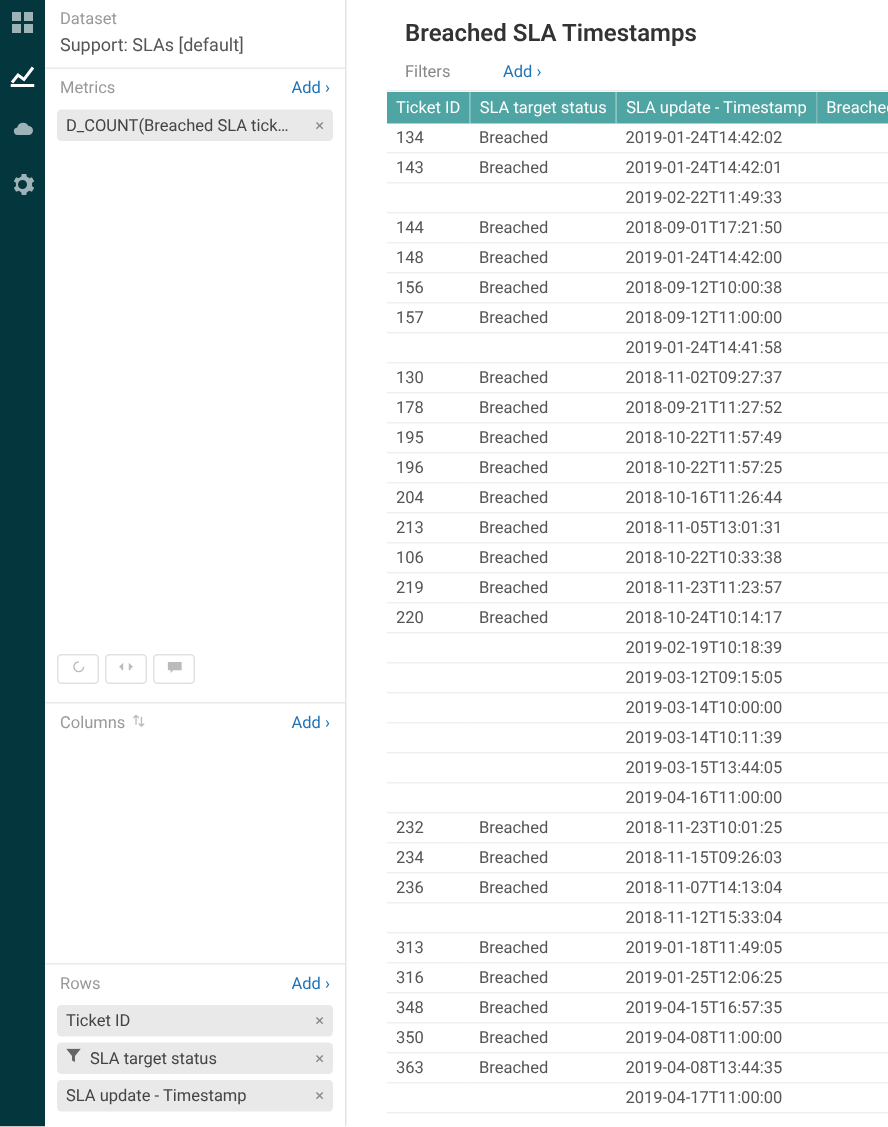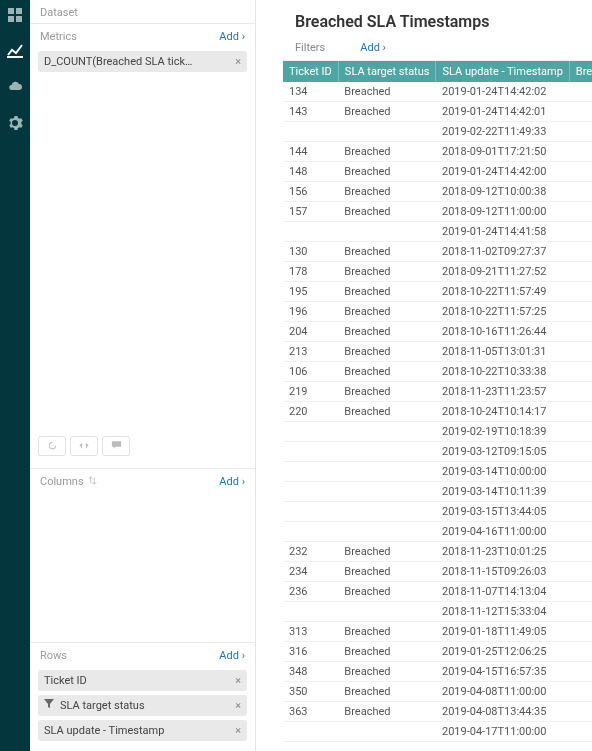--- a/index.html
+++ b/index.html
@@ -7,21 +7,21 @@
 
   .app { display: flex; width: 100%; height: 100%; }
 
   
   .nav-rail { width: 30px; background: #03363d; display: flex; flex-direction: column; align-items: center; padding-top: 6px; gap: 18px; flex-shrink: 0; }
   .nav-rail .nav-item { width: 18px; height: 18px; display: flex; align-items: center; justify-content: center; color: #9db3b7; cursor: pointer; }
   .nav-rail .nav-item.active { color: #fff; }
   .nav-rail svg { width: 16px; height: 16px; }
 
   
-  .config { width: 226px; border-right: 1px solid #e4e4e4; display: flex; flex-direction: column; flex-shrink: 0; }
+  .config { width: 201px; border-right: 1px solid #e4e4e4; display: flex; flex-direction: column; flex-shrink: 0; }
   .section-hdr { padding: 6px 10px 4px 10px; color: #999; font-size: 11px; display: flex; justify-content: space-between; align-items: center; border-top: 1px solid #e9e9e9; }
   .section-hdr:first-child { border-top: none; }
   .dataset-name { padding: 0 10px 8px 10px; color: #555; font-size: 12px; }
   .add-link { color: #1f73b7; font-size: 11px; cursor: pointer; }
   .add-link::after { content: " ›"; }
   .pill-list { padding: 4px 8px 10px 8px; display: flex; flex-direction: column; gap: 4px; }
   .pill { background: #e9e9e9; border-radius: 3px; padding: 4px 6px; font-size: 11px; color: #444; display: flex; align-items: flex-end; justify-content: space-between; cursor: move; }
   .pill .pill-text { display: flex; align-items: center; gap: 6px; overflow: hidden; white-space: nowrap; text-overflow: ellipsis; }
   .pill .close { color: #888; font-size: 11px; cursor: pointer; margin-left: 4px; }
   .metrics-body { padding-bottom: 8px; }
@@ -83,20 +83,21 @@
         <svg viewBox="0 0 16 16">
           <path d="M8 5a3 3 0 1 0 0 6 3 3 0 0 0 0-6zm6.4 3c0 .4 0 .7-.1 1l1.5 1.2-1.5 2.6-1.8-.6c-.5.4-1 .7-1.6.9L10.5 15h-3l-.4-1.9c-.6-.2-1.1-.5-1.6-.9l-1.8.6L2.2 10.2 3.7 9c0-.3-.1-.6-.1-1s0-.7.1-1L2.2 5.8l1.5-2.6 1.8.6c.5-.4 1-.7 1.6-.9L7.5 1h3l.4 1.9c.6.2 1.1.5 1.6.9l1.8-.6 1.5 2.6L14.3 7c.1.3.1.6.1 1z" fill="currentColor"></path>
         </svg>
       </div>
   </div>
 
   <div class="config">
     <div class="section-hdr">
       <span>Dataset</span>
     </div>
+    <div class="dataset-name">Support: SLAs [default]</div>
 
     <div class="section-hdr">
       <span>Metrics</span>
       <span class="add-link">Add</span>
     </div>
     <div class="pill-list metrics-body">
       <div class="pill">
         <span class="pill-text">D_COUNT(Breached SLA tick…</span>
         <span class="close">×</span>
       </div>

